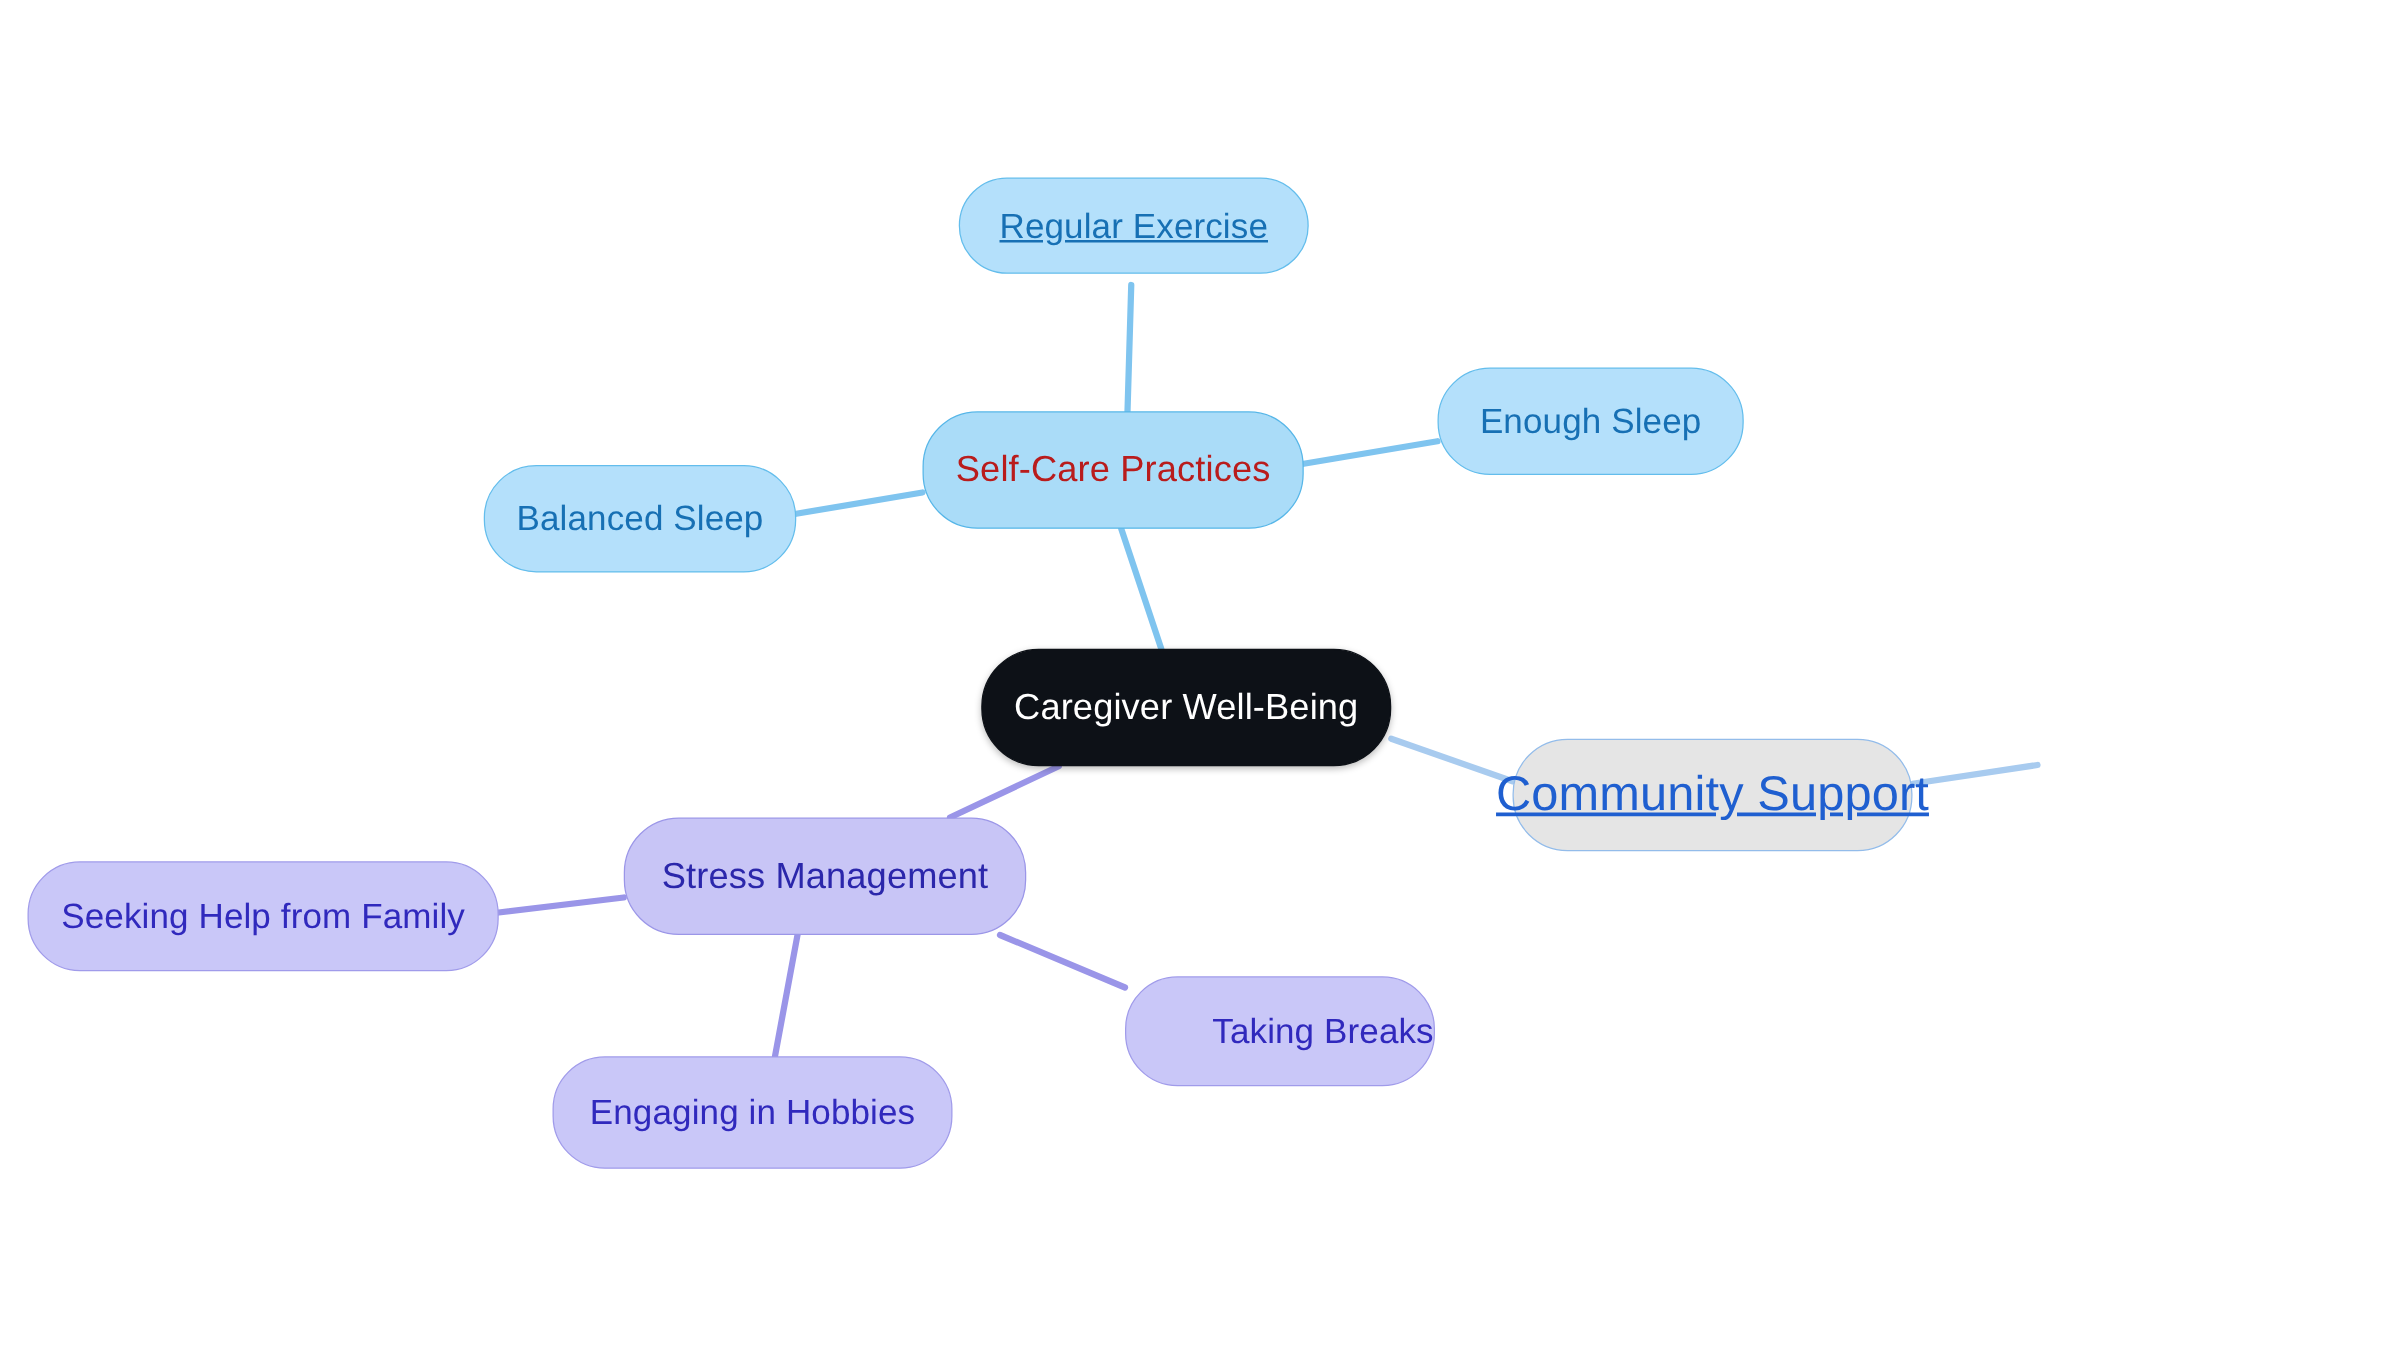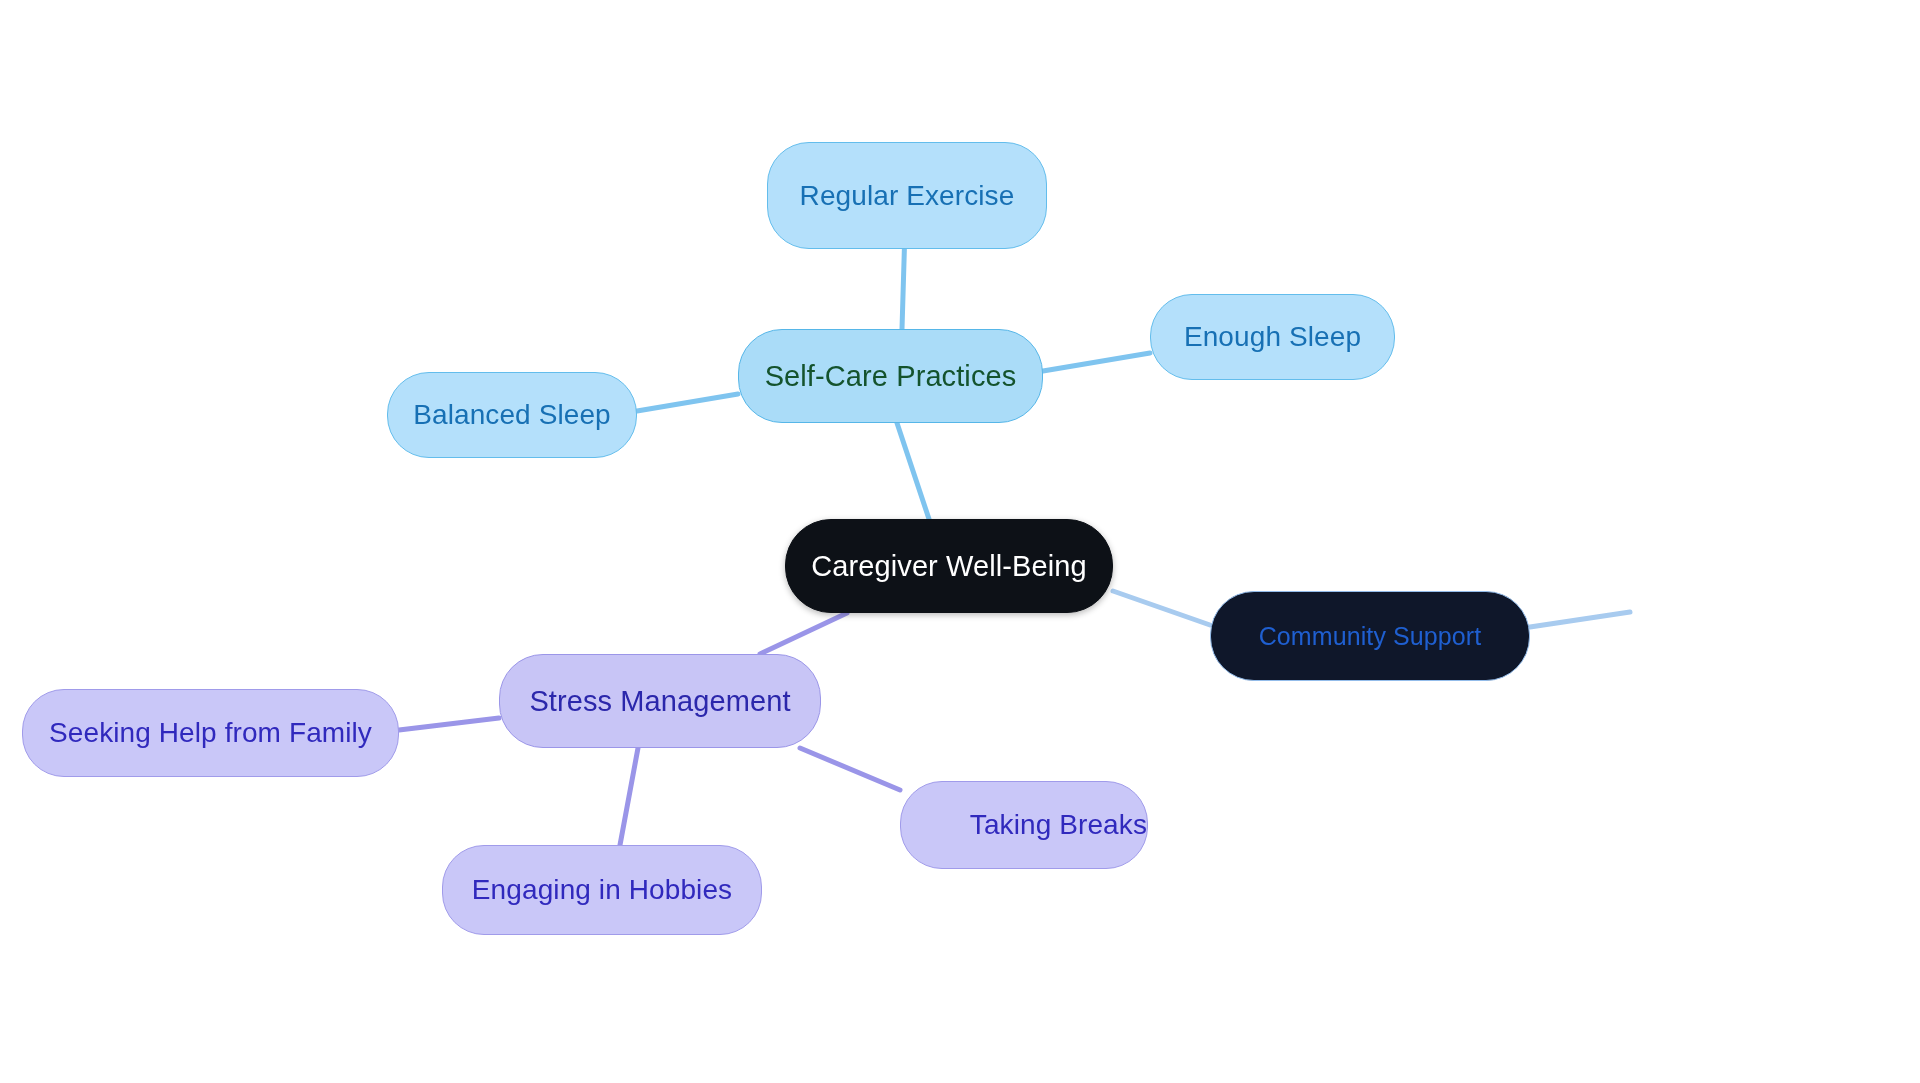--- a/index.html
+++ b/index.html
@@ -44,37 +44,38 @@
     background: #0d1117;
     border-color: #0d1117;
     color: #ffffff;
     border-radius: 46px;
     font-size: 29px;
     box-shadow: 0 2px 6px rgba(0,0,0,0.28);
   }
   .node-branch-care {
     background: #aadcf8;
     border-color: #56b6e8;
-    color: #14532d;
+    color: #b91c1c;
     border-radius: 44px;
     font-size: 29px;
   }
   .node-leaf-care {
     background: #b4e0fb;
     border-color: #63bdec;
     color: #1770b4;
     border-radius: 42px;
     font-size: 28px;
   }
   .node-branch-community {
-    background: #0f172a;
+    background: #e5e5e5;
     border-color: #93bcea;
     color: #1f5fd0;
     border-radius: 44px;
-    font-size: 25px;
+    font-size: 39px;
+    text-decoration: underline;
   }
   .node-leaf-community {
     background: #cfe4fc;
     border-color: #9ec4ee;
     color: #1f5fd0;
     border-radius: 42px;
     font-size: 28px;
   }
   .node-branch-stress {
     background: #c8c5f6;
@@ -110,21 +111,21 @@
     </svg>
 
   <div class="node node-root" style="left: 785px; top: 519px; width: 328px; height: 94px;">
     <span>Caregiver Well-Being</span>
   </div>
 
   <div class="node node-branch-care" style="left: 738px; top: 329px; width: 305px; height: 94px;">
     <span>Self-Care Practices</span>
   </div>
 
-  <div class="node node-leaf-care" style="left: 767px; top: 142px; width: 280px; height: 107px;">
+  <div class="node node-leaf-care" style="left: 767px; top: 142px; width: 280px; height: 77px; text-decoration: underline;">
     <span>Regular Exercise</span>
   </div>
 
   <div class="node node-leaf-care" style="left: 387px; top: 372px; width: 250px; height: 86px;">
     <span>Balanced Sleep</span>
   </div>
 
   <div class="node node-leaf-care" style="left: 1150px; top: 294px; width: 245px; height: 86px;">
     <span>Enough Sleep</span>
   </div>

